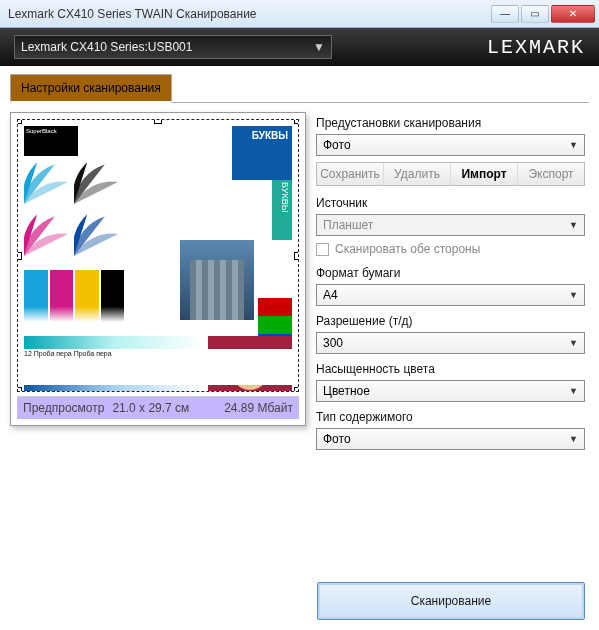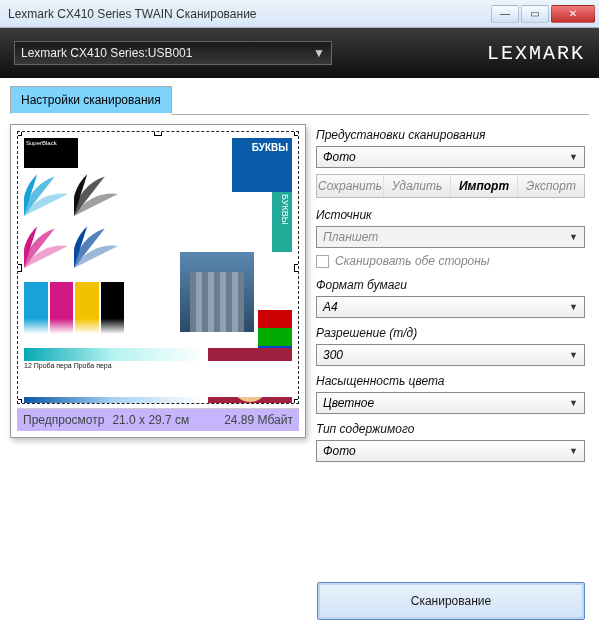--- a/index.html
+++ b/index.html
@@ -4,28 +4,28 @@
 <style>
 * { box-sizing: border-box; margin: 0; padding: 0; font-family: "Segoe UI", Tahoma, sans-serif; font-size: 12px; }
 body { background: #fff; width: 599px; height: 630px; overflow: hidden; }
 
 .titlebar { height: 28px; background: linear-gradient(#ecf4fb, #d6e6f7); border-bottom: 1px solid #aac; display: flex; align-items: center; padding: 0 4px 0 8px; color: #333; }
 .titlebar-text { flex: 1; }
 .titlebar-btns { display: flex; gap: 0; }
 .tb-btn { width: 28px; height: 18px; display: flex; align-items: center; justify-content: center; border: 1px solid rgba(0,0,0,.2); border-radius: 2px; margin-left: 2px; background: linear-gradient(#f7fbff,#cfe3f6); font-size: 10px; color:#333; cursor: default; }
 .tb-close { width: 44px; background: linear-gradient(#f07a7a,#c53030); color: #fff; }
 
-.toolbar { height: 50px; background: linear-gradient(#3b3b3b,#0e0e0e); display: flex; align-items: center; padding: 0 14px; }
+.toolbar { height: 38px; background: linear-gradient(#3b3b3b,#0e0e0e); display: flex; align-items: center; padding: 0 14px; }
 .device-select { flex: 0 0 318px; height: 24px; background: linear-gradient(#1a1a1a,#383838); color: #eee; border: 1px solid #666; display: flex; align-items: center; padding: 0 6px; }
 .device-select .arrow { margin-left: auto; color:#ccc; }
 .brand { margin-left: auto; color: #fff; font-family: Liberation Mono, monospace; font-size: 20px; letter-spacing: 2px; font-variant: small-caps; }
 
 .tabs { display: flex; padding: 8px 10px 0 10px; }
 .tab { padding: 6px 10px; border: 1px solid #aaa; border-bottom: none; background: #f3f3f3; position: relative; }
-.tab.active { background: #7dd3fc; border-bottom: 2px solid #fff; z-index: 2; color:#000; }
+.tab.active { background: #a16207; border-bottom: 2px solid #fff; z-index: 2; color:#000; }
 .tab:not(.active){ color:#444; }
 .tabline { height:1px; background:#aaa; margin: 0 10px; position: relative; top:-1px; }
 
 .content { display: flex; padding: 8px 10px; gap: 10px; }
 .preview-pane { width: 296px; }
 .preview-frame { border: 1px solid #999; background: #fff; padding: 6px; position: relative; box-shadow: 2px 3px 6px rgba(0,0,0,.25); }
 .marquee { border: 1px dashed #222; position: relative; height: 273px; background: #fff; overflow:hidden; }
 .handle { position: absolute; width: 8px; height: 8px; background:#fff; border:1px solid #000; }
 .h-tl{top:-4px;left:-4px}.h-tr{top:-4px;right:-4px}.h-bl{bottom:-4px;left:-4px}.h-br{bottom:-4px;right:-4px}
 .h-tm{top:-4px;left:calc(50% - 4px)}.h-bm{bottom:-4px;left:calc(50% - 4px)}
@@ -53,21 +53,21 @@
 .sw{height:18px}
 .sA{background:#c00}.sB{background:#0a0}.sC{background:#04c}.sD{background:#dd0}.sE{background:#c0c}.sF{background:#0cc}.sG{background:#fff}.sH{background:#f80}
 .photo{position:absolute;top:120px;right:44px;width:74px;height:80px;background:linear-gradient(#5b88b1,#2b4a67);}
 .towers{position:absolute;bottom:0;left:10px;width:54px;height:60px;background:repeating-linear-gradient(90deg,#6b7e90 0 6px,#8fa2b4 6px 12px)}
 .person{position:absolute;top:216px;right:6px;width:84px;height:118px;background:radial-gradient(circle at 50% 30%,#f2c48a 0 18px,#a02040 19px 60px,#6a2a55 61px)}
 .bottomtext{position:absolute;bottom:6px;left:6px;right:6px;height:36px;font-size:7px;line-height:9px;color:#111;background:#fff}
 
 .meta { display:flex; gap:8px; padding:4px 6px; background:#c4b5fd; border-top:1px solid #ccc; color:#444; margin-top:4px; font-size:11px;}
 .meta span:last-child{margin-left:auto}
 
-.settings { flex:1; padding: 0 4px 0 0; font-style: italic; }
+.settings { flex:1; padding: 0 4px 0 0; }
 .lab { color:#111; margin: 4px 0 4px 0; }
 .dd { height:22px; border:1px solid #8a8a8a; background:linear-gradient(#fdfdfd,#eee); display:flex; align-items:center; padding:0 6px; width:100%; }
 .dd .arrow{ margin-left:auto; font-size:9px; color:#333; }
 .dd.dim { color:#888; background:#f2f2f2; }
 .btnrow { display:flex; border:1px solid #bbb; margin:6px 0 10px 0; }
 .btnrow .sbtn{ flex:1; text-align:center; padding:4px 0; border-right:1px solid #ddd; color:#888; background:linear-gradient(#fafafa,#e9e9e9); }
 .btnrow .sbtn:last-child{border-right:none}
 .btnrow .sbtn.strong{ color:#000; font-weight:600; }
 .chk { display:flex; align-items:center; gap:6px; margin:6px 0 10px 0; color:#888; }
 .chk .box{ width:13px;height:13px;border:1px solid #aaa;background:#fff; }

